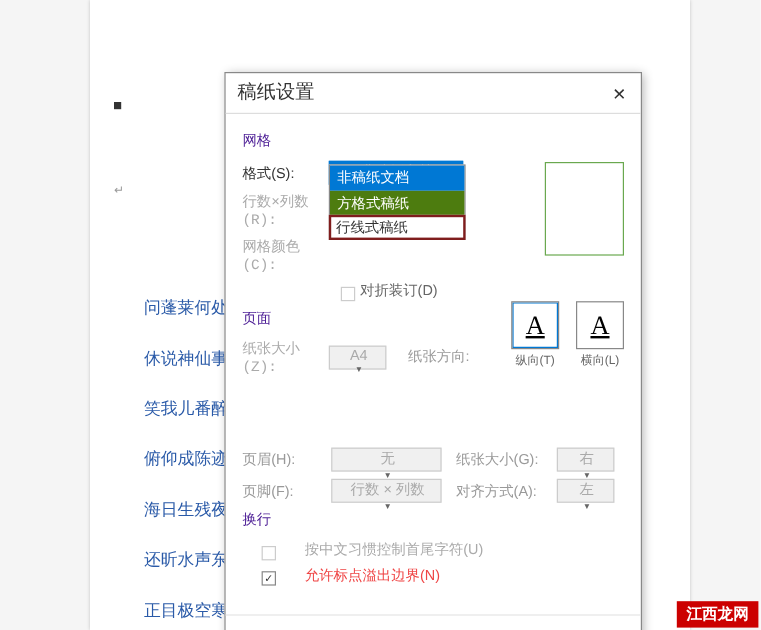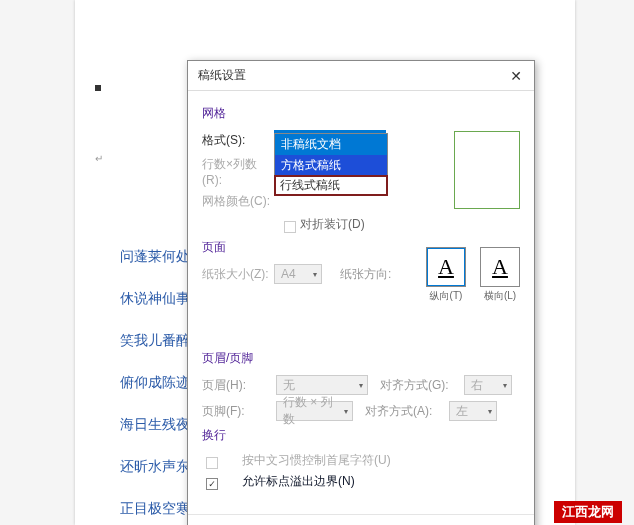--- a/index.html
+++ b/index.html
@@ -53,48 +53,49 @@
       border: 1px solid #888;
       box-shadow: 2px 2px 8px rgba(0,0,0,0.3);
     }
     .dialog-titlebar {
       display: flex;
       justify-content: space-between;
       align-items: center;
       padding: 6px 8px 6px 10px;
       border-bottom: 1px solid #ddd;
     }
-    .dialog-title { color: #333; font-size: 12px; text-align: center; }
+    .dialog-title { color: #333; font-size: 16px; text-align: center; }
     .close-x { font-size: 14px; cursor: pointer; padding: 0 4px; color: #333; }
     .dialog-body { padding: 8px 14px 12px 14px; position: relative; }
     .section-title {
       color: #4c1d95;
       font-size: 12px;
       margin: 6px 0 8px 0;
     }
     .form-row {
       display: flex;
       align-items: center;
       margin-bottom: 6px;
       font-size: 12px;
       color: #666;
     }
     .form-label { width: 72px; color: #333; }
-    .form-label.disabled { color: #aaa; }
+    .form-label.disabled { color: #aaa; font-family: Liberation Mono, monospace; }
     .select-box {
       width: 112px;
       height: 20px;
       background: #fff;
       border: 1px solid #888;
       display: flex;
       align-items: center;
       justify-content: space-between;
       padding: 0 4px 0 6px;
       font-size: 12px;
       color: #333;
+      flex-direction: column;
     }
     .select-box.disabled { background: #f0f0f0; color: #aaa; border-color: #ccc; }
     .select-box.tiny { width: 48px; }
     .dropdown-arrow { font-size: 8px; color: #666; }
     .select-active {
       background: #0078d4;
       color: #fff;
       border: 1px solid #0078d4;
     }
     .dropdown-list {
@@ -105,21 +106,21 @@
       border: 1px solid #888;
       z-index: 10;
     }
     .dropdown-item {
       padding: 2px 6px;
       font-size: 12px;
       color: #333;
       background: #fff;
     }
     .dropdown-item.sel { background: #0078d4; color: #fff; }
-    .dropdown-item.green { background: #1d4ed8; color: #fff; }
+    .dropdown-item.green { background: #4d7c0f; color: #fff; }
     .dropdown-item.highlighted {
       border: 2px solid #7f1d1d;
       padding: 0 4px;
       margin: -1px;
       position: relative;
       z-index: 2;
     }
     .preview-box {
       position: absolute;
       right: 14px; top: 40px;
@@ -127,21 +128,21 @@
       border: 1px solid #6aa84f;
     }
     .checkbox-row {
       display: flex;
       align-items: flex-end;
       margin: 4px 0 4px 82px;
       color: #666;
       font-size: 12px;
       gap: 4px;
     }
-    .checkbox-row.ml0 { margin-left: 4px; gap: 24px; }
+    .checkbox-row.ml0 { margin-left: 16px; gap: 24px; }
     .checkbox {
       width: 12px; height: 12px;
       border: 1px solid #888;
       background: #fff;
       display: inline-flex;
       align-items: center;
       justify-content: center;
       font-size: 9px;
       color: #333;
     }
@@ -175,21 +176,21 @@
     .button-row {
       display: flex;
       justify-content: flex-end;
       gap: 10px;
       padding: 10px 14px 12px 0;
       border-top: 1px solid #e5e5e5;
       margin-top: 8px;
     }
     .watermark {
       position: absolute;
-      right: 12px; bottom: 2px;
+      right: 2px; bottom: 2px;
       background: #c00;
       color: #fff;
       font-size: 13px;
       padding: 2px 8px;
       font-weight: bold;
     }
   </style>
 </head>
 <body>
 
@@ -268,58 +269,57 @@
       <div class="orient-item">
         <div class="orient-box">
           <span style="text-decoration: underline; transform: rotate(0deg)">A</span>
         </div>
         <div class="orient-label">横向(L)</div>
       </div>
     </div>
 
     <div style="height:54px"></div>
 
-    <div class="section-title">页眉/页脚</div>
 
     <div class="two-col">
       <span class="sub-label">页眉(H):</span>
       <div class="select-box disabled" style="width:92px">
         <span>无</span>
         <span class="dropdown-arrow">▾</span>
       </div>
-      <span class="sub-label" style="width:72px">对齐方式(G):</span>
+      <span class="sub-label" style="width:72px">纸张大小(G):</span>
       <div class="select-box disabled tiny">
         <span>右</span>
         <span class="dropdown-arrow">▾</span>
       </div>
     </div>
 
     <div class="two-col">
       <span class="sub-label">页脚(F):</span>
-      <div class="select-box disabled" style="width:77px">
+      <div class="select-box disabled" style="width:92px">
         <span>行数 × 列数</span>
         <span class="dropdown-arrow">▾</span>
       </div>
       <span class="sub-label" style="width:72px">对齐方式(A):</span>
       <div class="select-box disabled tiny">
         <span>左</span>
         <span class="dropdown-arrow">▾</span>
       </div>
     </div>
 
     <div class="section-title">换行</div>
 
     <div class="checkbox-row ml0">
       <span class="checkbox disabled"></span>
       <span style="color:#aaa">按中文习惯控制首尾字符(U)</span>
     </div>
 
     <div class="checkbox-row ml0">
       <span class="checkbox">✓</span>
-      <span style="color:#0f172a">允许标点溢出边界(N)</span>
+      <span style="color:#ef4444">允许标点溢出边界(N)</span>
     </div>
 
   </div>
 
   <div class="button-row">
     
     
   </div>
 </div>
 

